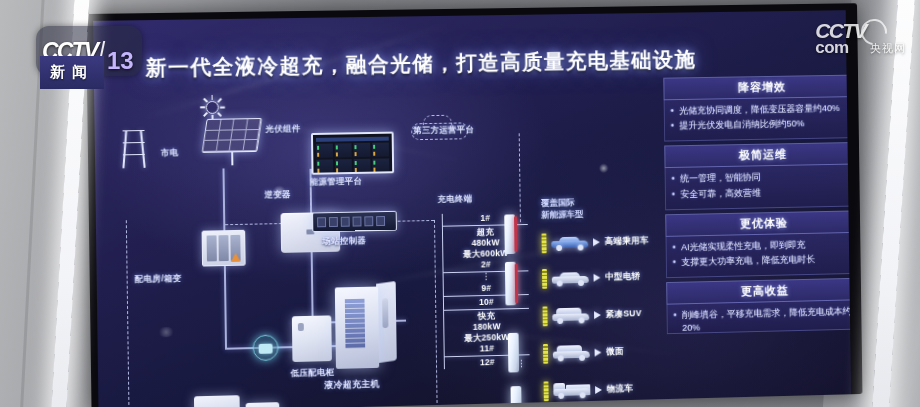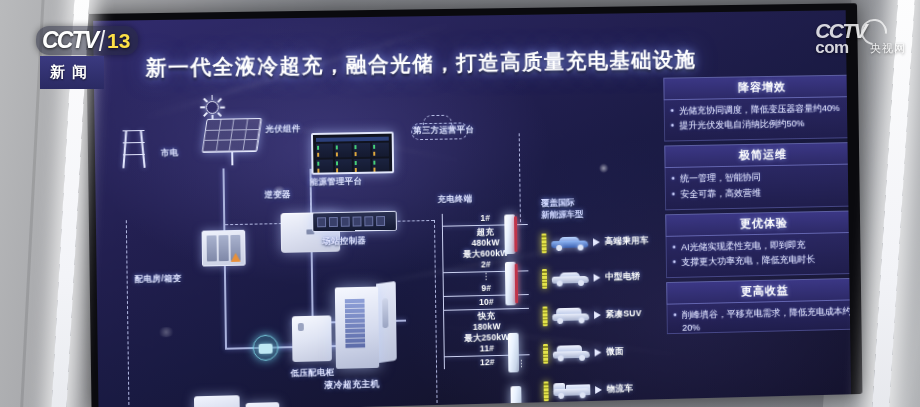--- a/index.html
+++ b/index.html
@@ -200,21 +200,21 @@
   .bottombox { position:absolute; background:linear-gradient(170deg,#f2f5ff,#c8cfe4); border-radius:3px;
       box-shadow:0 0 11px rgba(190,210,255,.5); }
 
   
   .cctv-logo { position:absolute; left:36px; top:26px; display:flex; align-items:center; z-index:40; }
   .cctv-pill { display:flex; align-items:center; background:rgba(38,40,60,.55); border-radius:13px;
       padding:1px 8px 1px 6px; box-shadow:0 0 6px rgba(0,0,0,.4); }
   .cctv-txt { font-size:23px; font-weight:bold; color:#fff; letter-spacing:-1.8px; font-style:italic;
       text-shadow:0 1px 3px rgba(0,0,0,.7); font-family:"Liberation Sans",sans-serif; }
   .cctv-div { width:1.6px; height:21px; background:#fff; margin:0 4px; transform:skewX(-12deg); opacity:.92; }
-  .cctv-num { font-size:21px; font-weight:bold; color:#fde047; text-shadow:0 1px 3px rgba(0,0,0,.7); }
+  .cctv-num { font-size:24px; font-weight:bold; color:#c4b5fd; text-shadow:0 1px 3px rgba(0,0,0,.7);margin-top:20px; }
   .news-tag { position:absolute; left:40px; top:56px; z-index:40; background:linear-gradient(180deg,#3b3a80,#2a2a63);
       padding:7px 10px;text-align:right; }
   .news-tag span { color:#fff; font-size:15px; font-weight:bold; letter-spacing:7px;
       text-shadow:0 1px 2px rgba(0,0,0,.6); }
 
   
   .watermark { position:absolute; right:14px; top:20px; z-index:40; display:flex; align-items:flex-end; gap:4px;
       opacity:.82; }
   .wm-left { display:flex; flex-direction:column; align-items:flex-start; }
   .wm-cctv { font-size:21px; font-weight:bold; color:#fff; font-style:italic; letter-spacing:-1.6px;

